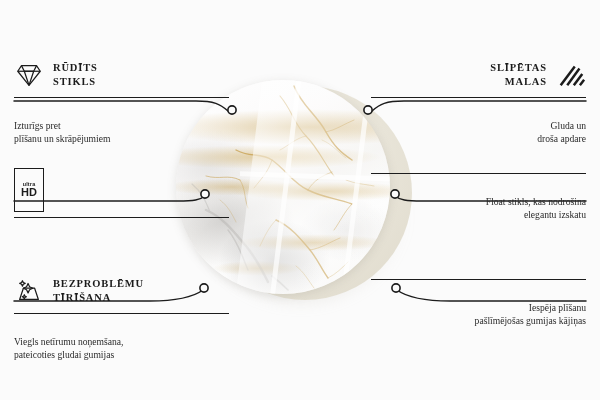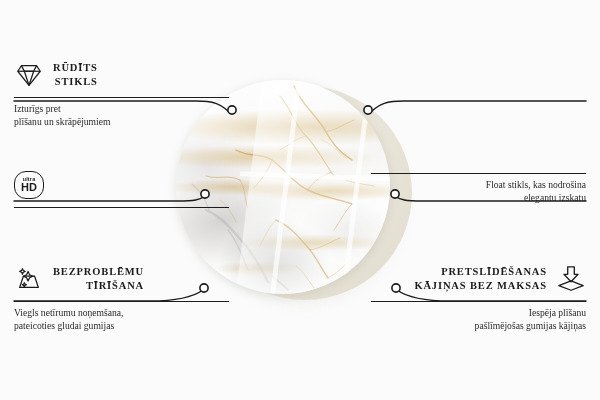--- a/index.html
+++ b/index.html
@@ -103,48 +103,47 @@
 
   .f-title {
     font-family:"Liberation Serif", serif;
     font-weight:700;
     font-size:10.5px;
     letter-spacing:.85px;
     line-height:14.5px;
     color:#1b1b1b;
     text-transform:uppercase;
     white-space:pre-line;
-    text-align:right;
   }
 
   .f-rule { height:1px; background:#1c1c1c; margin-top:5px; }
 
   .f-desc {
     font-family:"Liberation Serif", serif;
     font-size:9.6px;
     line-height:12.6px;
     color:#2a2a2a;
-    margin-top:5px;
+    margin-top:22px;
     white-space:pre-line;
   }
 
   
   .row1 { top:58px; }
   .row2 { top:168px; }
-  .row3 { top:262px; }
+  .row3 { top:274px; }
 
   
   .icon { width:30px; height:30px; flex:0 0 30px; display:block; }
   .icon svg { width:100%; height:100%; display:block; }
 
   .hd-badge {
     flex:0 0 30px;
-    width:30px; height:28px;
+    width:30px; height:44px;
     border:1.4px solid #1b1b1b;
-    border-radius:12px;
+    border-radius:0;
     display:flex; flex-direction:column;
     align-items:center; justify-content:center;
     line-height:1;
   }
   .hd-badge .u {
     font-family:"Liberation Sans", sans-serif;
     font-size:5.4px; font-weight:700;
     letter-spacing:.2px; color:#1b1b1b;
   }
   .hd-badge .hd {
@@ -272,36 +271,45 @@
           </svg>
       </span>
       <span class="f-title">BEZPROBLĒMU
 TĪRĪŠANA</span>
     </div>
     <div class="f-rule"></div>
     <div class="f-desc">Viegls netīrumu noņemšana,
 pateicoties gludai gumijas</div>
   </div>
 
-
-  <div class="feature right row2">
-    <div class="f-rule"></div>
-    <div class="f-desc">Float stikls, kas nodrošina
-elegantu izskatu</div>
-  </div>
-
-  <div class="feature right row3">
+  <div class="feature right row1">
     <div class="f-head">
       <span class="icon">
         <svg viewBox="0 0 32 32">
-          <path d="M12.5 3 h7 v8 h4 l-7.5 8 -7.5 -8 h4 Z" fill="none" stroke="#1b1b1b" stroke-width="1.4" stroke-linejoin="round"></path>
-          <path d="M16 18 L29 23 L16 28 L3 23 Z" fill="none" stroke="#1b1b1b" stroke-width="1.4" stroke-linejoin="round"></path>
-        </svg>
+            <g stroke="#1b1b1b" stroke-width="2.6" stroke-linecap="butt">
+          <path d="M5 27 L20 7"></path>
+              <path d="M12 27 L25 9"></path>
+              <path d="M19 27 L28 15"></path>
+              <path d="M25.5 27 L30 21"></path>
+        </g>
+          </svg>
       </span>
-      <span class="f-title">PRETSLĪDĒŠANAS
-KĀJIŅAS BEZ MAKSAS</span>
-    </div>
+      <span class="f-title">SLĪPĒTAS
+MALAS</span>
+    </div>
+    <div class="f-rule"></div>
+    <div class="f-desc">Gluda un
+droša apdare</div>
+  </div>
+
+  <div class="feature right row2">
+    <div class="f-rule"></div>
+    <div class="f-desc">Float stikls, kas nodrošina
+elegantu izskatu</div>
+  </div>
+
+  <div class="feature right row3">
     <div class="f-rule"></div>
     <div class="f-desc">Iespēja plīšanu
 pašlīmējošas gumijas kājiņas</div>
   </div>
 
 </div>
 
 </body></html>

